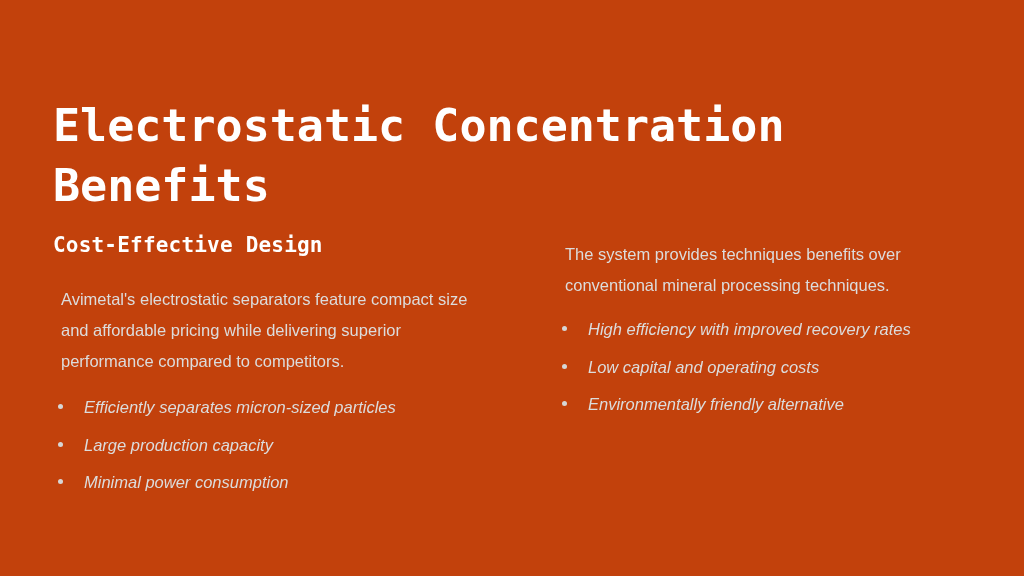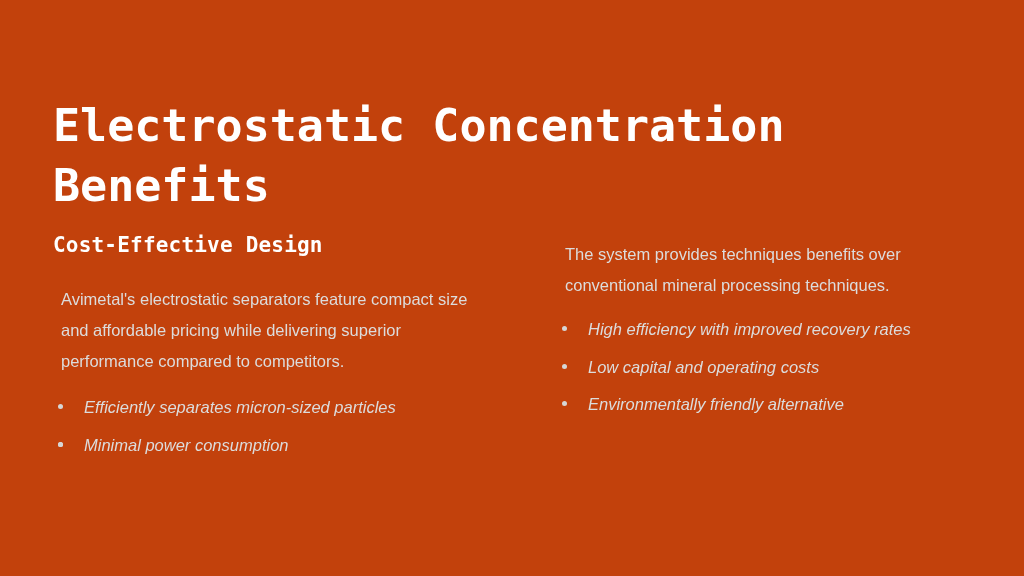--- a/index.html
+++ b/index.html
@@ -126,20 +126,21 @@
     <div class="column column-left">
       <h2 class="col-heading">Cost-Effective Design</h2>
       <p class="col-paragraph">Avimetal's electrostatic separators feature compact size and affordable pricing while delivering superior performance compared to competitors.</p>
       <ul class="bullet-list">
         <li class="bullet-item">
           <span class="bullet-dot"></span>
           <span class="bullet-text">Efficiently separates micron-sized particles</span>
         </li>
         <li class="bullet-item">
           <span class="bullet-dot"></span>
+          <span class="bullet-text">Large production capacity</span>
         </li>
         <li class="bullet-item">
           <span class="bullet-dot"></span>
           <span class="bullet-text">Minimal power consumption</span>
         </li>
       </ul>
     </div>
 
     <div class="column column-right">
       <p class="col-paragraph">The system provides techniques benefits over conventional mineral processing techniques.</p>

